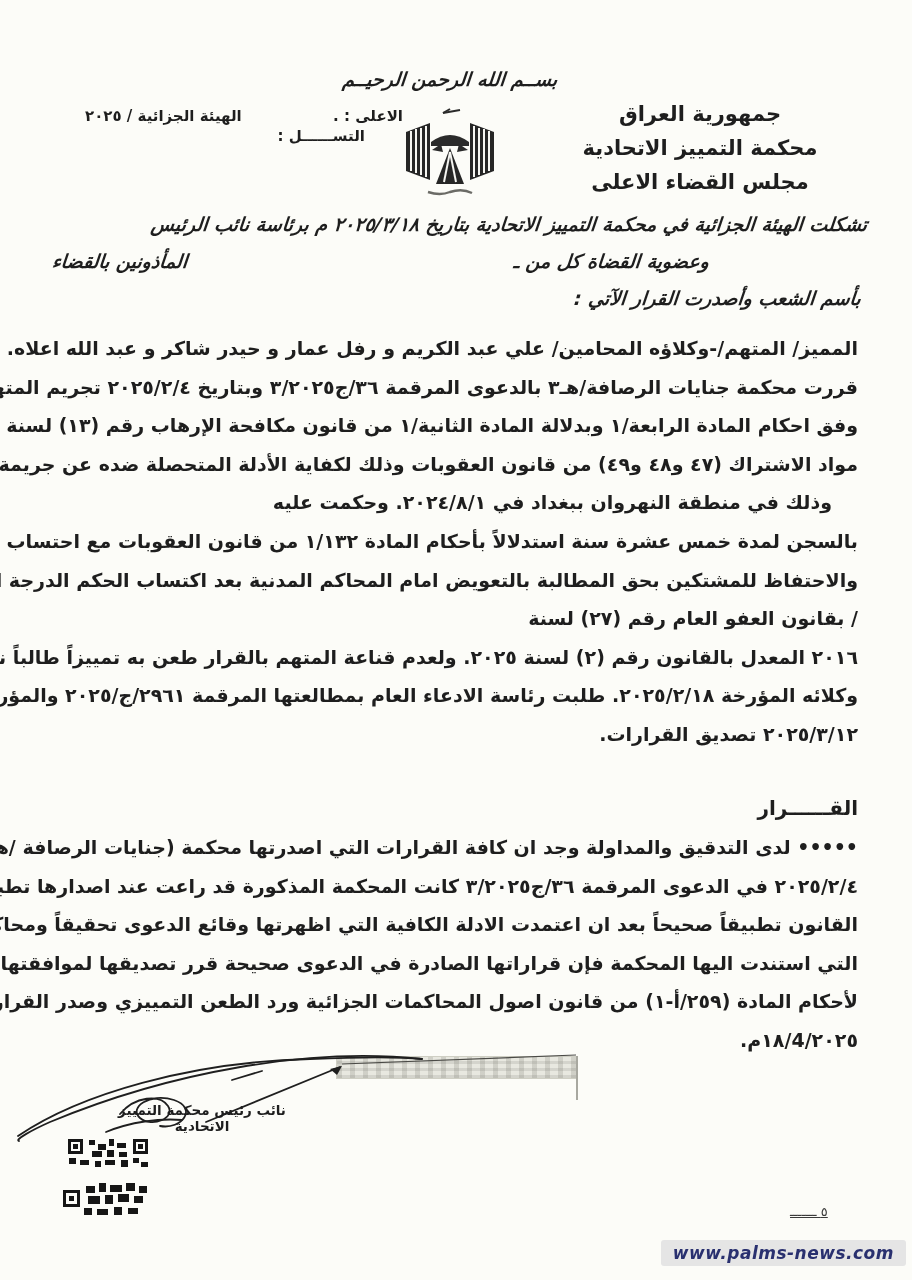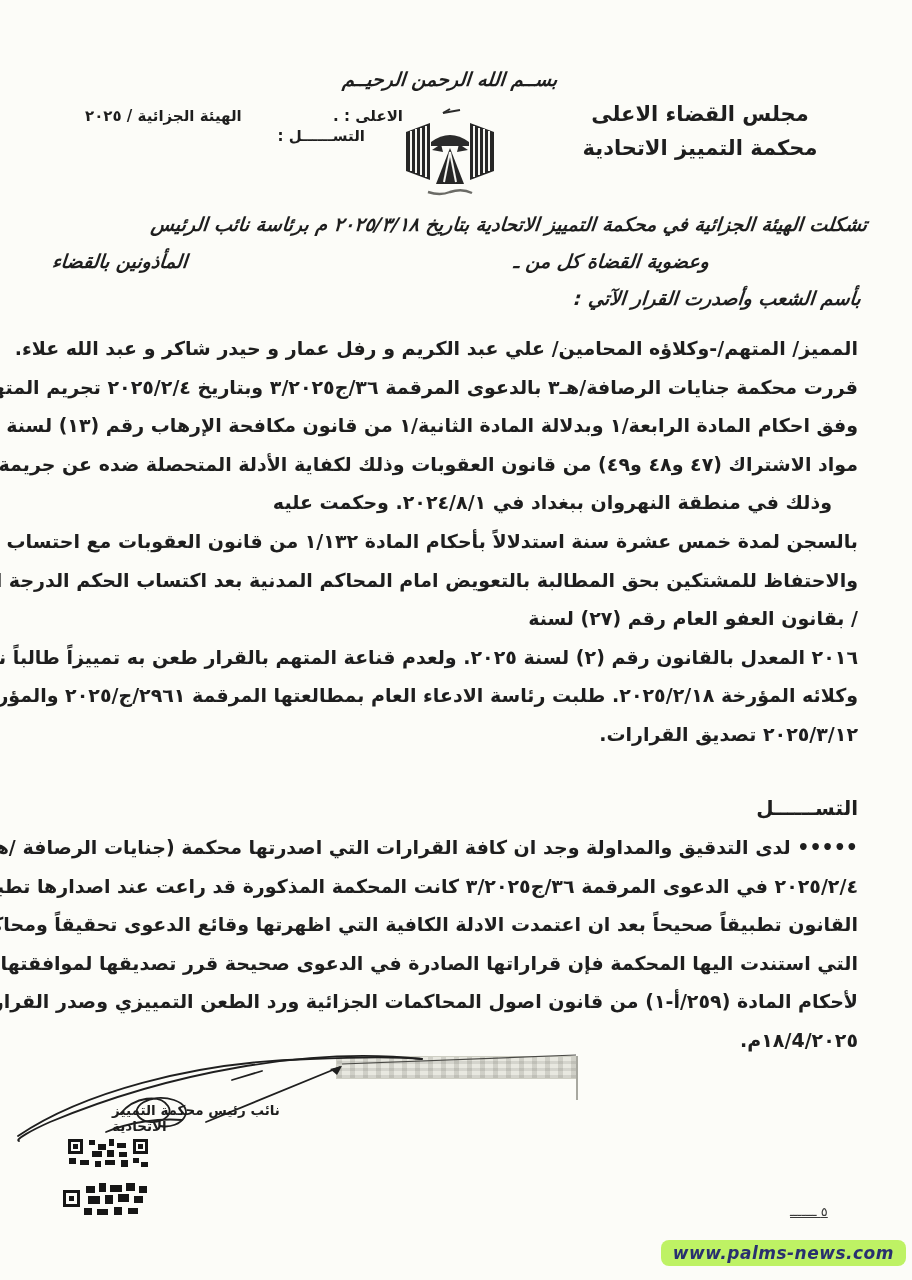--- a/index.html
+++ b/index.html
@@ -20,37 +20,38 @@
   .decheading{font-size:20px;font-weight:700;text-align:right;}
   .sig-caption{font-size:13.5px;font-weight:700;}
   .redact{
     background-color:#e8e8e0;
     background-image:
       repeating-linear-gradient(90deg, rgba(110,110,100,.20) 0 5px, transparent 5px 13px),
       repeating-linear-gradient(0deg, rgba(90,90,85,.14) 0 3px, transparent 3px 7px);
     border:1px solid #cfcfc4;border-right:1px solid #909088;
   }
   .watermark{
-    background:#bef264;border-radius:8px;padding:3px 12px;
+    background:#e5e5e5;border-radius:3px;padding:3px 12px;
     color:#29306f;font-weight:700;font-style:italic;font-size:17px;letter-spacing:.5px;
     font-family:"DejaVu Sans",sans-serif;
   }
   .pagemark{font-size:13px;color:#3a3a3a;direction:ltr;}
   svg{display:block;}
 </style>
 </head>
 <body>
 
 <div class="page">
 
   <div class="abs rtl script" style="left:325px;top:68px;width:250px;text-align:center;font-size:19px;">بســم الله الرحمن الرحيــم</div>
 
   <div class="abs rtl court-header" style="left:565px;top:97px;width:270px;">
+    <div>جمهورية العراق</div>
+    <div>محكمة التمييز الاتحادية</div>
     <div>مجلس القضاء الاعلى</div>
-    <div>محكمة التمييز الاتحادية</div>
   </div>
 
   <div class="abs" style="left:396px;top:100px;">
     <svg width="108" height="102" viewBox="0 0 108 102">
       <g fill="none" stroke="#2b2b2b" stroke-width="2">
         <path d="M47 13 L64 10"></path>
         <path d="M47 13 L54 9"></path>
       </g>
 
       <path d="M10 32 L34 23 L34 80 L10 71 Z" fill="#262626"></path>
@@ -94,37 +95,37 @@
     <div class="split" style="padding-right:155px;">
       <span>وعضوية القضاة كل من ـ</span>
       <span>المأذونين بالقضاء</span>
     </div>
     <div>بأسم الشعب وأصدرت القرار الآتي :</div>
   </div>
 
   <div class="abs rtl bodyblock" style="left:52px;top:329px;width:806px;">
     <div class="split">
       <span>المميز/ المتهم/-</span>
-      <span>وكلاؤه المحامين/ علي عبد الكريم و رفل عمار و حيدر شاكر و عبد الله علاء.</span>
+      <span>وكلاؤه المحامين/ علي عبد الكريم و رفل عمار و حيدر شاكر و عبد الله اعلاه.</span>
     </div>
     <div>قررت محكمة جنايات الرصافة/هـ٣ بالدعوى المرقمة ٣٦/ج٣/٢٠٢٥ وبتاريخ ٢٠٢٥/٢/٤ تجريم المتهم اعلاه</div>
     <div>وفق احكام المادة الرابعة/١ وبدلالة المادة الثانية/١ من قانون مكافحة الإرهاب رقم (١٣) لسنة ٢٠٠٥ وبدلالة</div>
     <div>مواد الاشتراك (٤٧ و٤٨ و٤٩) من قانون العقوبات وذلك لكفاية الأدلة المتحصلة ضده عن جريمة قيامه</div>
     <div style="padding-right:26px;">وذلك في منطقة النهروان ببغداد في ٢٠٢٤/٨/١. وحكمت عليه</div>
     <div>بالسجن لمدة خمس عشرة سنة استدلالاً بأحكام المادة ١/١٣٢ من قانون العقوبات مع احتساب مدة موقوفيته،</div>
     <div>والاحتفاظ للمشتكين بحق المطالبة بالتعويض امام المحاكم المدنية بعد اكتساب الحكم الدرجة القطعية. كما قررت</div>
     <div class="split">
       <span>/ بقانون العفو العام رقم (٢٧) لسنة</span>
     </div>
     <div>٢٠١٦ المعدل بالقانون رقم (٢) لسنة ٢٠٢٥. ولعدم قناعة المتهم بالقرار طعن به تمييزاً طالباً نقضه بلائحة</div>
     <div>وكلائه المؤرخة ٢٠٢٥/٢/١٨. طلبت رئاسة الادعاء العام بمطالعتها المرقمة ٢٩٦١/ج/٢٠٢٥ والمؤرخة</div>
     <div>٢٠٢٥/٣/١٢ تصديق القرارات.</div>
   </div>
 
-  <div class="abs rtl decheading" style="left:52px;top:796px;width:806px;">التســــــل</div>
+  <div class="abs rtl decheading" style="left:52px;top:796px;width:806px;">القــــــرار</div>
 
   <div class="abs rtl bodyblock" style="left:52px;top:828px;width:806px;">
     <div>••••• لدى التدقيق والمداولة وجد ان كافة القرارات التي اصدرتها محكمة (جنايات الرصافة /هـ٣) بتاريخ</div>
     <div>٢٠٢٥/٢/٤ في الدعوى المرقمة ٣٦/ج٣/٢٠٢٥ كانت المحكمة المذكورة قد راعت عند اصدارها تطبيق احكام</div>
     <div>القانون تطبيقاً صحيحاً بعد ان اعتمدت الادلة الكافية التي اظهرتها وقائع الدعوى تحقيقاً ومحاكمةً وللأسباب</div>
     <div>التي استندت اليها المحكمة فإن قراراتها الصادرة في الدعوى صحيحة قرر تصديقها لموافقتها للقانون استناداً</div>
     <div>لأحكام المادة (٢٥٩/أ-١) من قانون اصول المحاكمات الجزائية ورد الطعن التمييزي وصدر القرار بالاتفاق في</div>
     <div>٢٠٢٥/4/١٨م.</div>
   </div>
 
@@ -139,21 +140,21 @@
         <path d="M196 80 L 330 25"></path>
         <path d="M222 38 L 252 29"></path>
         <path d="M110 72 C 125 54, 150 52, 158 64 C 166 76, 142 86, 130 76 C 118 66, 140 50, 164 58 C 188 66, 172 88, 150 84"></path>
         <path d="M96 90 C 120 80, 150 76, 172 78"></path>
       </g>
       <polygon points="332,24 320,27 327,33" fill="#1f1f1f"></polygon>
       <path d="M332 22 L 566 13" stroke="#4a4a46" stroke-width="1.2"></path>
     </svg>
   </div>
 
-  <div class="abs rtl sig-caption" style="left:112px;top:1102px;width:180px;text-align:left;">نائب رئيس محكمة التمييز الاتحادية</div>
+  <div class="abs rtl sig-caption" style="left:112px;top:1102px;width:180px;text-align:center;">نائب رئيس محكمة التمييز الاتحادية</div>
 
   <div class="abs" style="left:67px;top:1138px;">
     <svg width="84" height="33" viewBox="0 0 84 33">
       <g fill="#161616">
         <rect x="1" y="1" width="15" height="15"></rect>
           <rect x="4" y="4" width="9" height="9" fill="#fcfcf8"></rect>
           <rect x="6" y="6" width="5" height="5"></rect>
         <rect x="66" y="1" width="15" height="15"></rect>
           <rect x="69" y="4" width="9" height="9" fill="#fcfcf8"></rect>
           <rect x="71" y="6" width="5" height="5"></rect>

